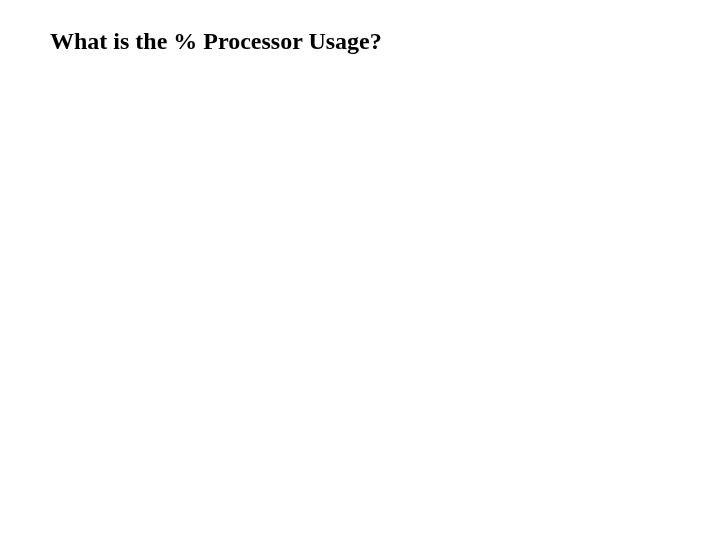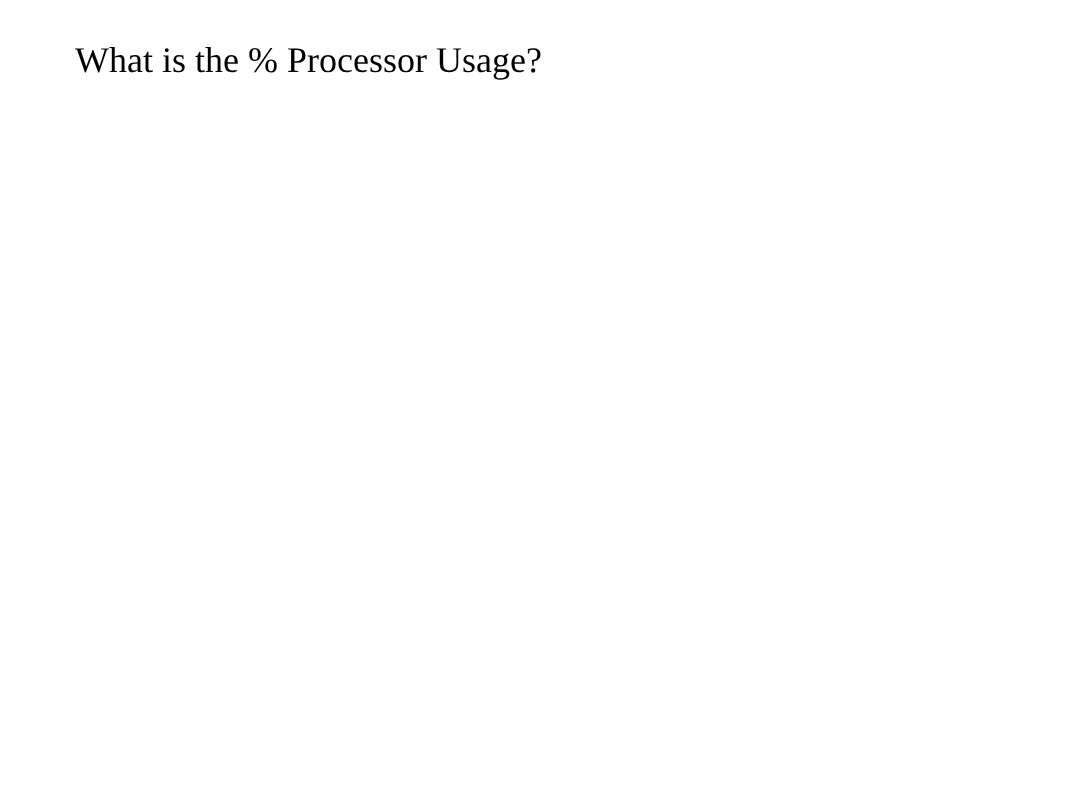--- a/index.html
+++ b/index.html
@@ -11,19 +11,19 @@
       width: 720px;
       height: 540px;
       background: #ffffff;
       font-family: "Times New Roman", Times, serif;
       color: #000000;
       padding-top: 28px;
       padding-left: 50px;
     }
     .question-text {
       font-size: 24px;
-      font-weight: normal;
+      font-weight: bold;
     }
   </style>
 </head>
 <body>
 
 <div class="question-text">What is the % Processor Usage?</div>
 
 </body></html>

